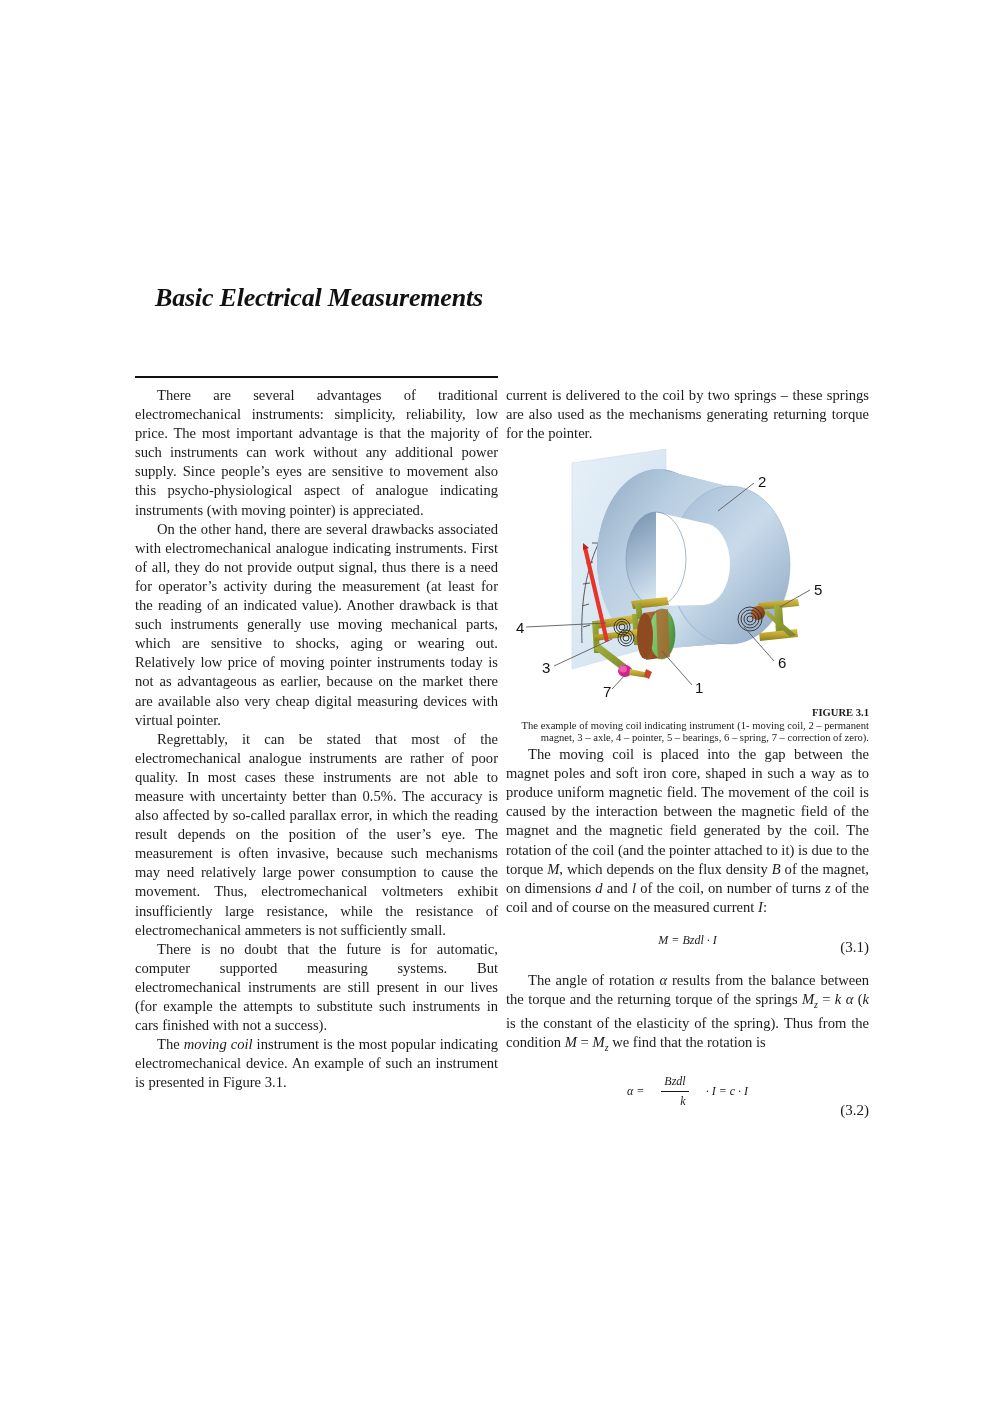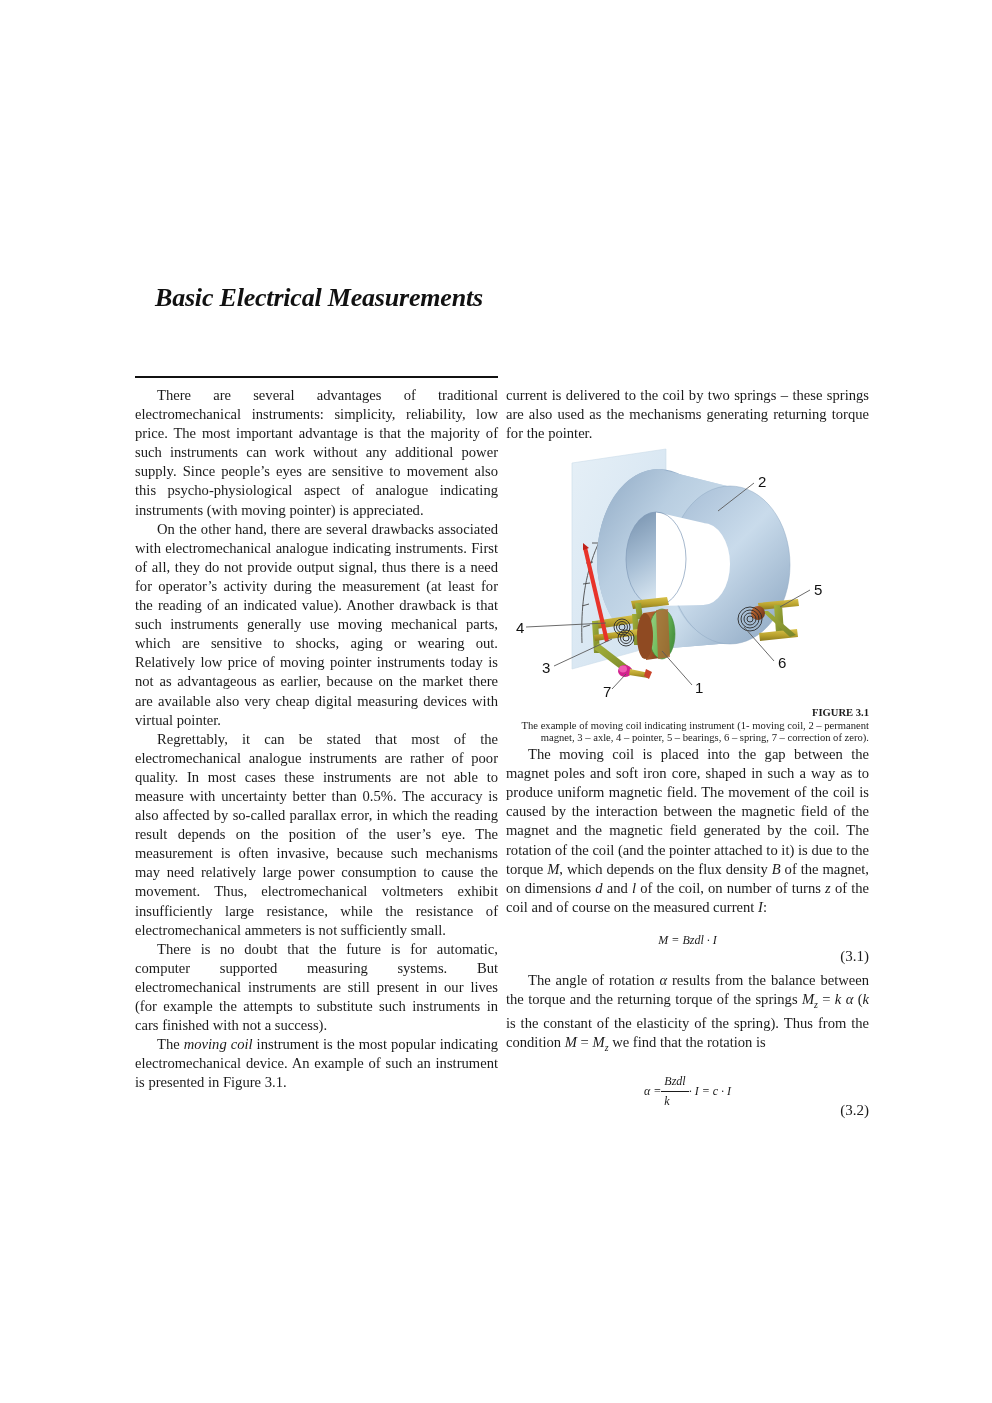--- a/index.html
+++ b/index.html
@@ -74,29 +74,29 @@
   }
   .eq-block.tall{ height:44px; margin:16px 0 12px 0; }
   .eq-body{
     position:absolute; left:0; right:0;
     text-align:center;
     font-size:12px;
     font-style:italic;
     font-family:"Liberation Serif","DejaVu Serif",serif;
   }
   .eq-num{
-    position:absolute; right:0; top:16px;
+    position:absolute; right:0; top:7px;
     font-size:15px; font-style:normal;
   }
   .eq-block.tall .eq-num{ top:28px; }
   .frac{
     display:inline-block;
     vertical-align:middle;
-    text-align:left;
-    margin:0 0;
+    text-align:right;
+    margin:0 17px;
     position:relative;
     top:-1px;
   }
   .frac .num{ display:block; padding:0 3px; font-style:italic; }
   .frac .den{ display:block; padding:0 3px; border-top:1.1px solid #1b1b1b; font-style:italic; }
   sub{ font-size:0.68em; font-style:italic; }
 
   .fig-num-text{
     font-family:"Liberation Sans","DejaVu Sans",sans-serif;
     font-size:15px; fill:#111;

